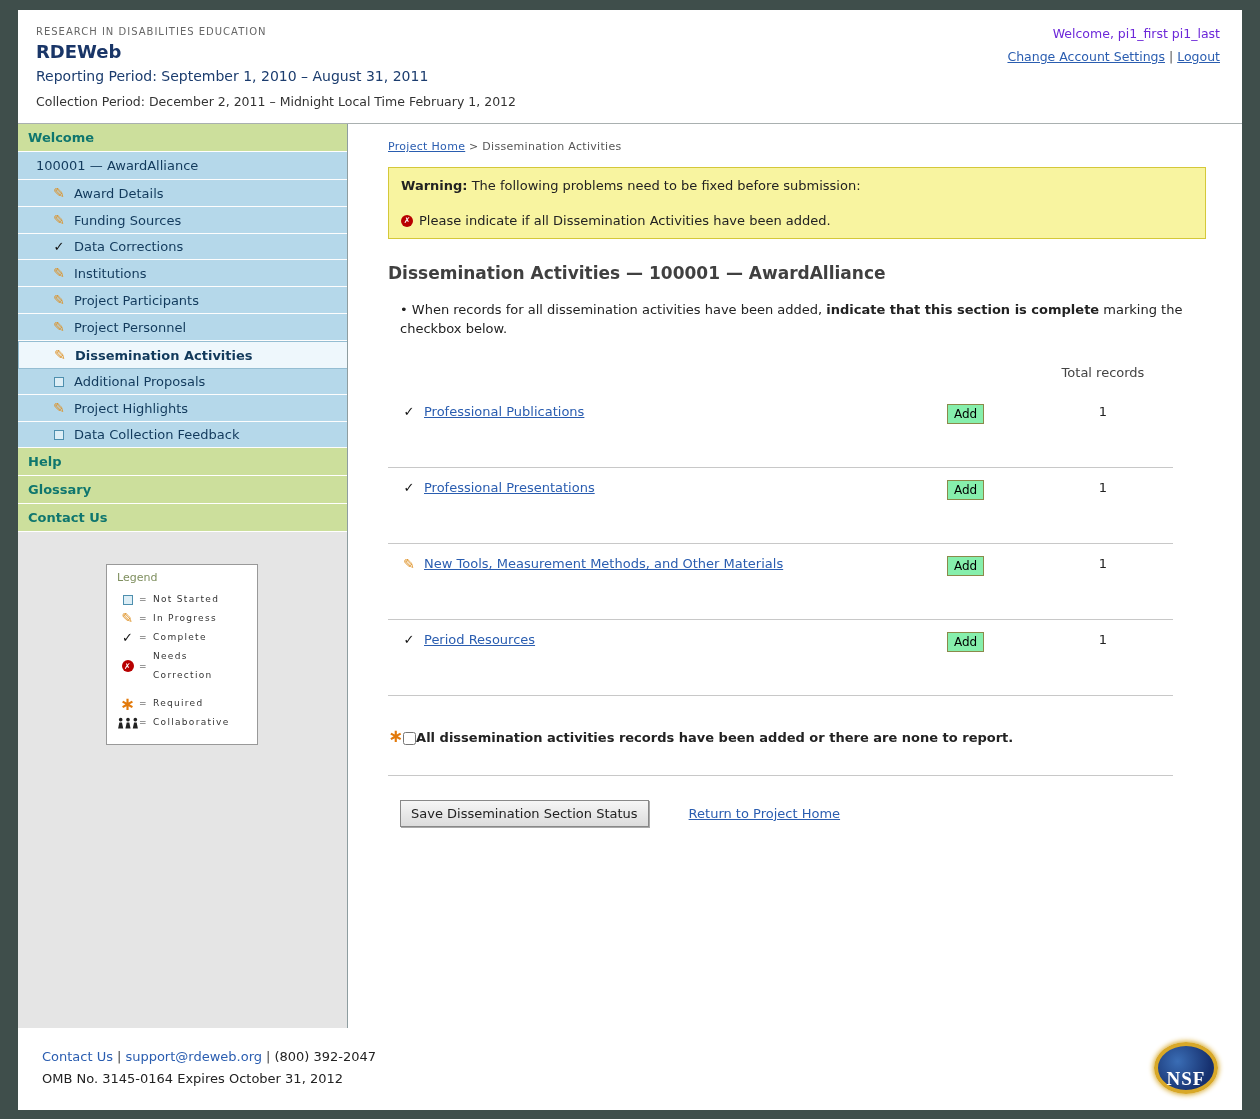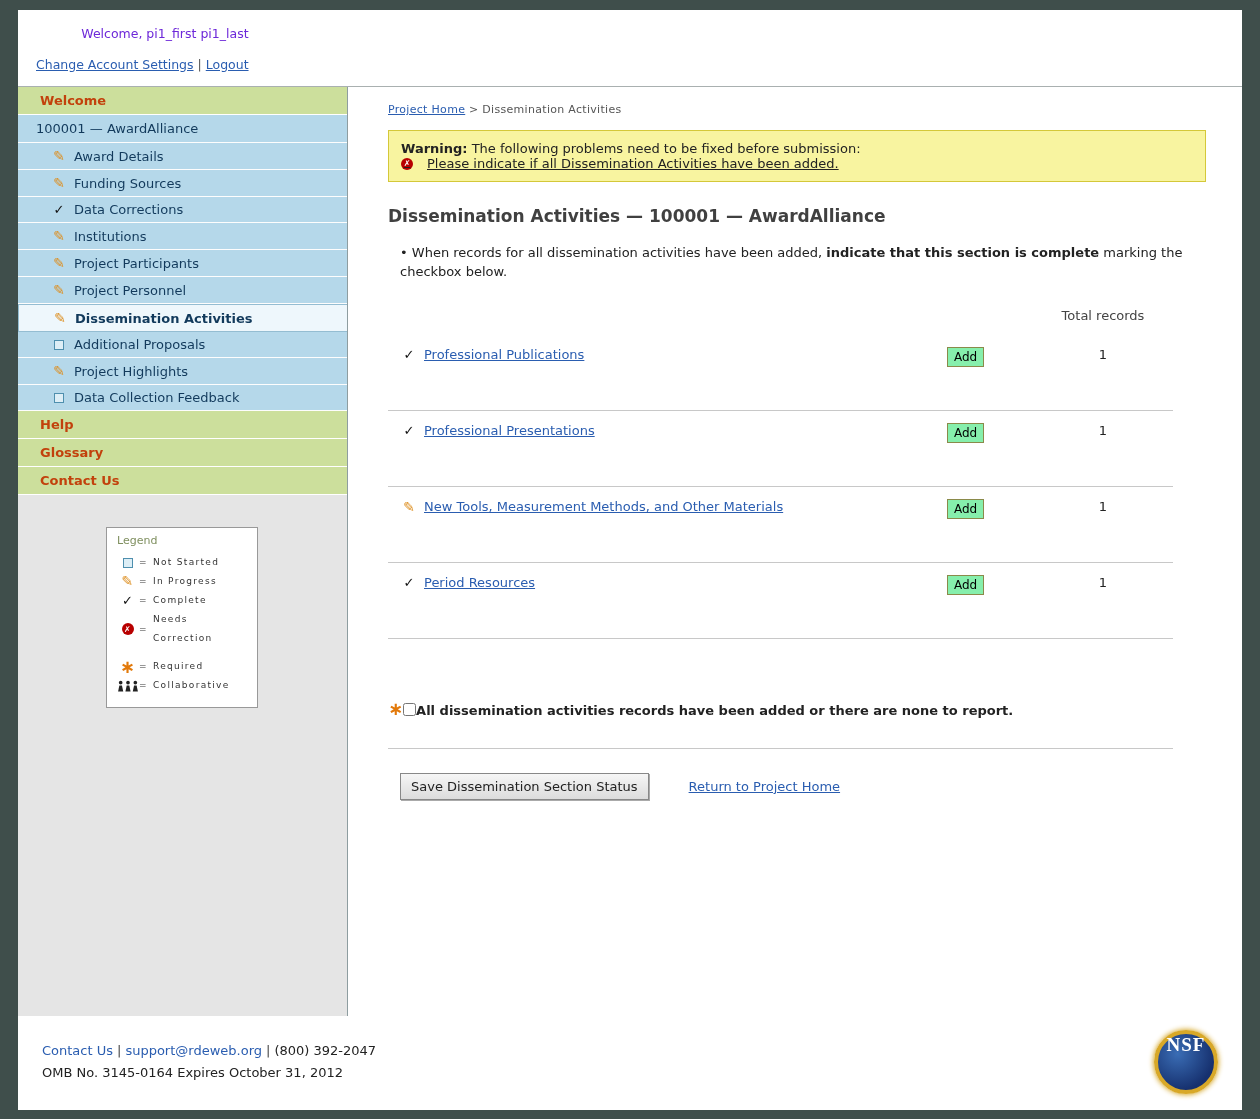--- a/index.html
+++ b/index.html
@@ -23,40 +23,40 @@
     justify-content: space-between;
     padding: 16px 22px 14px 18px;
     border-bottom: 1px solid #a9b0b0;
   }
   .org-name { font-size: 10px; letter-spacing: 1px; color: #666; }
   .app-title { font-size: 18px; font-weight: bold; color: #1a3668; margin-top: 4px; }
   .reporting-period { font-size: 14px; color: #1b3c6e; margin-top: 6px; }
   .collection-period { font-size: 12.5px; color: #333; margin-top: 10px; }
   .header-right { text-align: right; font-size: 12.5px; }
   .welcome-user { color: #6d28d9; }
-  .account-links { margin-top: 16px; color: #555; }
+  .account-links { margin-top: 8px; color: #555; }
   .account-links a { color: #2a5db0; text-decoration: underline; cursor: pointer; }
 
   
   .body-wrap { flex: 1; display: flex; align-items: stretch; }
 
   aside.sidebar {
     width: 330px;
     flex: 0 0 330px;
     border-right: 1px solid #8e9da0;
     display: flex;
     flex-direction: column;
     font-size: 13px;
   }
   .nav-green {
     background: #ccdf9c;
     border-bottom: 1px solid #fff;
     font-weight: bold;
-    color: #c2410c;
-    padding: 6px 10px 6px 22px;
+    color: #0f766e;
+    padding: 6px 10px 6px 10px;
     cursor: pointer;
   }
   .nav-award {
     background: #b5d8ea;
     border-bottom: 1px solid #fdfdfd;
     color: #123a5c;
     padding: 6px 10px 6px 18px;
     cursor: pointer;
   }
   .nav-item {
@@ -119,21 +119,21 @@
   .breadcrumb a { color: #2a5db0; text-decoration: underline; cursor: pointer; }
 
   .warning-box {
     margin-top: 14px;
     background: #f8f4a0;
     border: 1px solid #d4c839;
     padding: 10px 12px;
     font-size: 13px;
     max-width: 822px;
   }
-  .warning-box .w-line2 { margin-top: 0; display: flex; align-items: center; gap: 14px; text-decoration: underline; }
+  .warning-box .w-line2 { margin-top: 20px; display: flex; align-items: center; gap: 6px; }
 
   h1.page-heading { font-size: 17px; color: #404040; margin-top: 24px; font-weight: bold; }
 
   .instruction { margin-top: 18px; font-size: 13px; color: #222; max-width: 820px; line-height: 1.45; padding-left: 12px; }
 
   .records-table { width: 785px; margin-top: 26px; }
   .records-header {
     display: grid;
     grid-template-columns: 1fr 90px 140px;
     font-size: 13px; color: #444;
@@ -156,22 +156,22 @@
     background: #86efac;
     border: 1px solid #8a8a4a;
     font-size: 12px;
     padding: 2px 6px;
     cursor: pointer;
     font-family: inherit;
   }
   .r-count { text-align: center; font-size: 13px; color: #222; }
 
   .complete-row {
-    margin-top: 64px;
-    display: flex; align-items: flex-start; gap: 0;
+    margin-top: 34px;
+    display: flex; align-items: flex-end; gap: 0;
     font-size: 13px;
   }
   .complete-row label { font-weight: bold; cursor: pointer; }
   .complete-row input { cursor: pointer; }
 
   .section-rule { width: 785px; border: none; border-top: 1px solid #c8c8c8; margin-top: 30px; }
 
   .actions-row { margin-top: 24px; display: flex; align-items: center; gap: 40px; padding-left: 12px; }
   .btn-save {
     font-family: inherit;
@@ -190,38 +190,44 @@
     display: flex;
     justify-content: space-between;
     align-items: center;
     padding: 14px 24px 16px 24px;
   }
   .footer-left { font-size: 13px; line-height: 1.7; }
   .footer-links a { color: #2a5db0; cursor: pointer; }
   .footer-sep { color: #444; margin: 0 4px; }
   .omb { color: #222; }
   .nsf-logo {
-    width: 64px; height: 64px; border-radius: 50%;
+    width: 64px; height: 52px; border-radius: 50%;
     background: radial-gradient(circle at 35% 35%, #3a6db5, #16306e 72%);
     border: 4px solid #d8a828;
     box-shadow: 0 0 5px 1px rgba(214,166,38,.95);
-    display: flex; align-items: flex-start; justify-content: center;
+    display: flex; align-items: flex-end; justify-content: center;
   }
   .nsf-text {
     font-family: "Liberation Serif", "DejaVu Serif", serif;
     font-weight: bold; color: #fff; font-size: 19px; letter-spacing: 1px;
   }
 </style>
 </head>
 <body>
 
 <div class="frame">
   <div class="page">
 
     <header>
+      <div class="header-left">
+        <div class="org-name">RESEARCH IN DISABILITIES EDUCATION</div>
+        <div class="app-title">RDEWeb</div>
+        <div class="reporting-period">Reporting Period: September 1, 2010 – August 31, 2011</div>
+        <div class="collection-period">Collection Period: December 2, 2011 – Midnight Local Time February 1, 2012</div>
+      </div>
       <div class="header-right">
         <div class="welcome-user">Welcome, pi1_first pi1_last</div>
         <div class="account-links">
           <a>Change Account Settings</a>
           <span>|</span>
           <a>Logout</a>
         </div>
       </div>
     </header>
 

